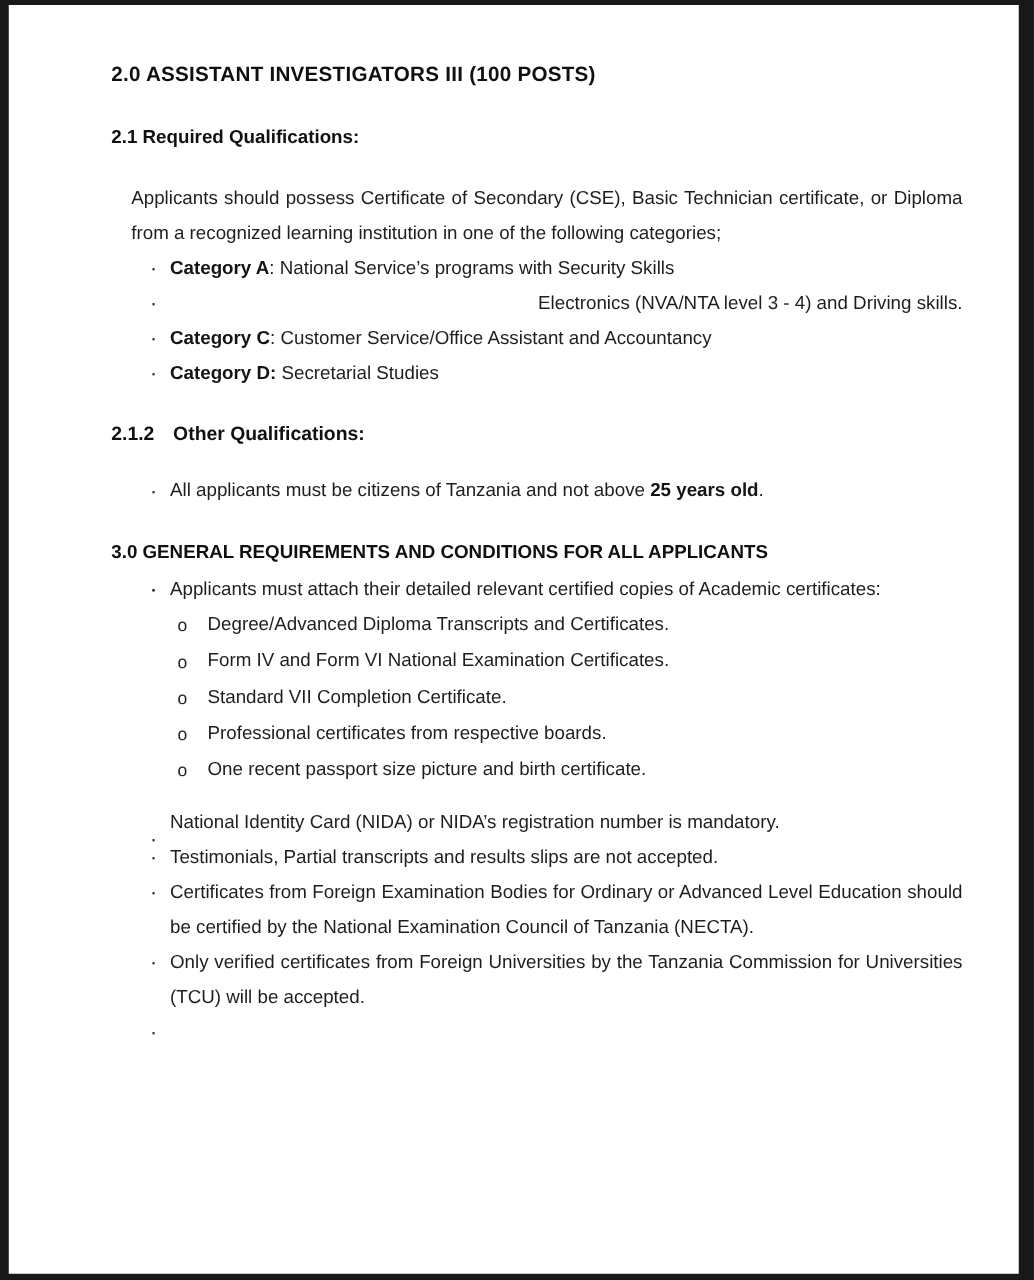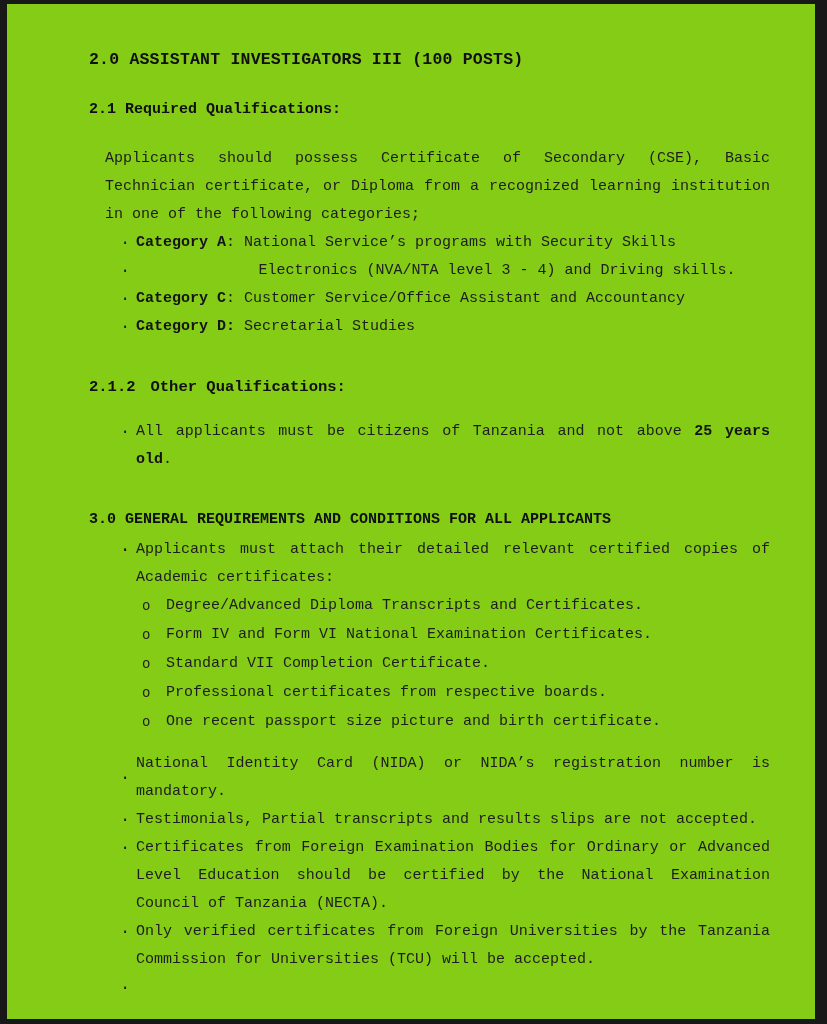--- a/index.html
+++ b/index.html
@@ -9,24 +9,24 @@
     height: 1024px;
     background: #181818;
     overflow: hidden;
   }
   .page {
     position: absolute;
     left: 7px;
     top: 4px;
     right: 12px;
     bottom: 5px;
-    background: #84cc16;
+    background: #ffffff;
     box-sizing: border-box;
     padding: 42px 45px 0 82px;
-    font-family: Liberation Mono, monospace;
+    font-family: Liberation Sans, sans-serif;
     font-size: 15px;
     line-height: 28px;
     color: #1e1e1e;
   }
   .h1 {
     font-size: 16.5px;
     font-weight: bold;
     color: #101010;
     margin: 0 0 22px 0;
     letter-spacing: 0.2px;
@@ -54,37 +54,37 @@
     padding-left: 47px;
     text-align: justify;
   }
   .b1 .m1 {
     position: absolute;
     left: 31px;
     top: 0;
     font-size: 17px;
     line-height: 28px;
   }
-  .cont2 { margin-left: 88px; text-align: center; }
+  .cont2 { margin-left: 88px; text-align: right; }
   .jforce { text-align: justify; text-align-last: justify; }
   .b2 {
     position: relative;
     padding-left: 77px;
     margin-bottom: 1px;
     text-align: left;
   }
   .b2 .m2 {
     position: absolute;
     left: 53px;
     top: 0;
     font-size: 14px;
     line-height: 28px;
     color: #222;
   }
-  .sec-gap { margin-top: 32px; }
+  .sec-gap { margin-top: 21px; }
   .subsec { margin-top: 14px; }
   b, .bold { font-weight: bold; color: #141414; }
 </style>
 </head>
 <body>
 
 <div class="page">
 
   <div class="h1">2.0 ASSISTANT INVESTIGATORS III (100 POSTS)</div>
 

